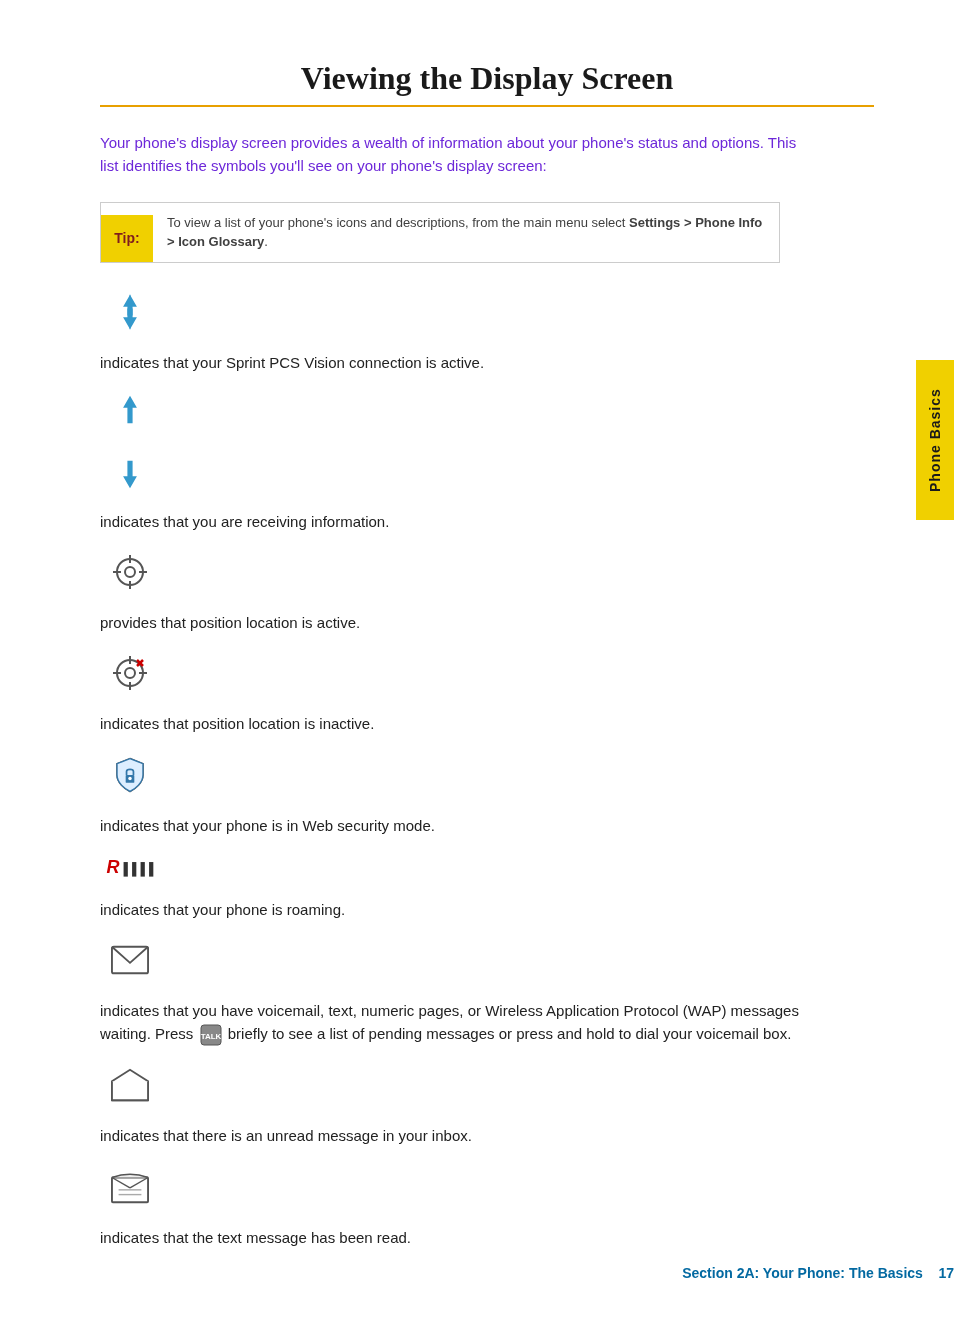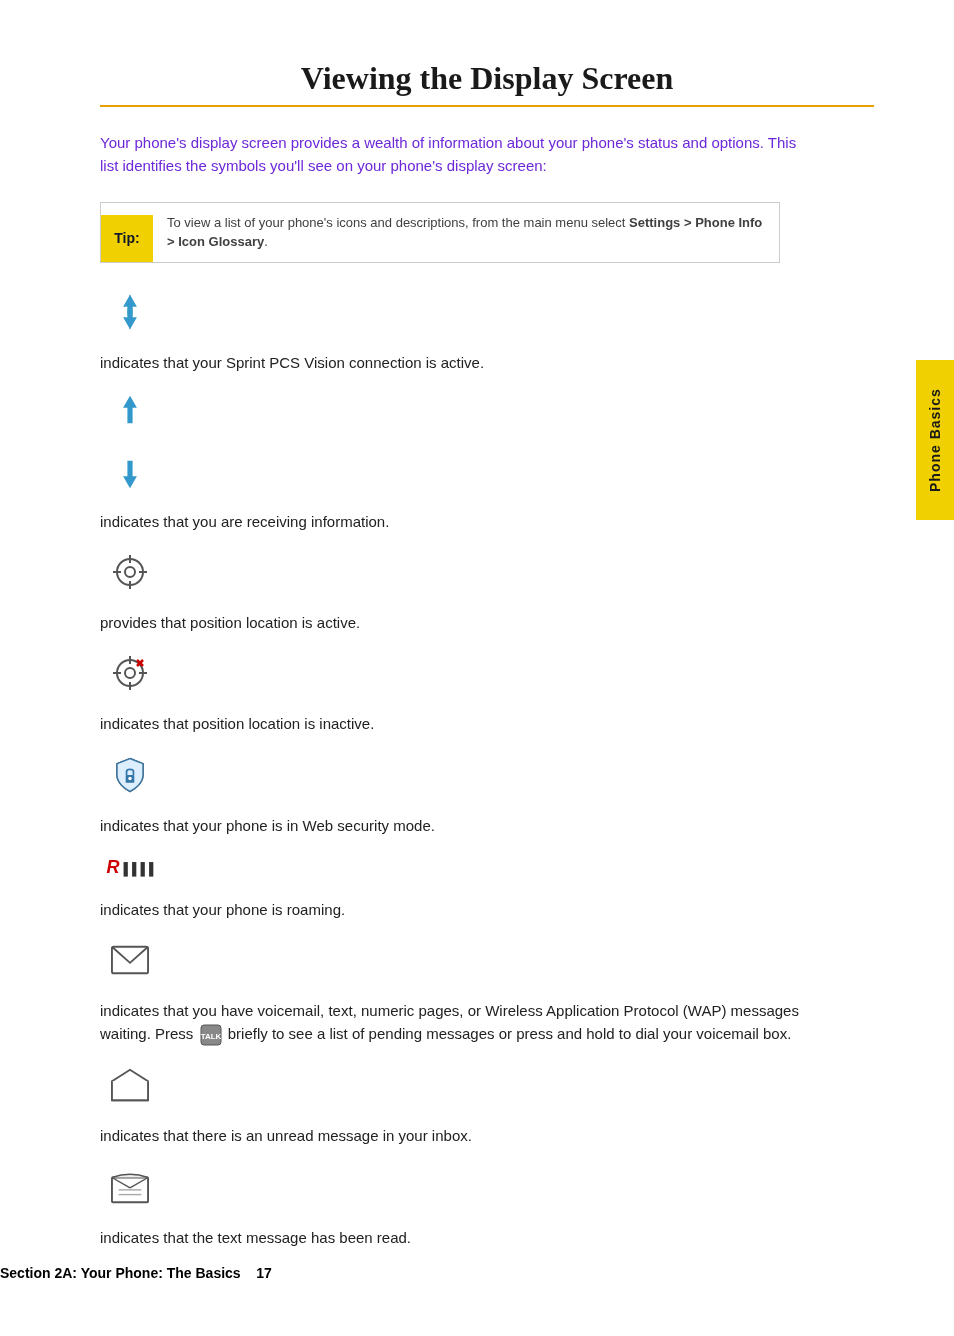--- a/index.html
+++ b/index.html
@@ -45,21 +45,21 @@
 
     .tip-box {
       display: flex;
       border: 1px solid #ccc;
       margin-bottom: 28px;
       max-width: 680px;
     }
 
     .tip-label {
       background: #f0d000;
-      color: #0f172a;
+      color: #7f1d1d;
       font-weight: bold;
       font-size: 14px;
       padding: 10px 14px;
       display: flex;
       align-items: center;
       min-width: 52px;
       justify-content: center;
       margin-top: 12px;
     }
 
@@ -161,24 +161,24 @@
       font-weight: bold;
       color: #1a1a1a;
       letter-spacing: 1px;
     }
 
     .page-footer {
       position: absolute;
       bottom: 55px;
       left: 0;
       right: 0;
-      text-align: left;
+      text-align: right;
       font-size: 14px;
       font-weight: bold;
-      color: #000000;
+      color: #0369a1;
     }
 
     .page-number {
       font-size: 14px;
       font-weight: bold;
     }
   </style>
 </head>
 <body>
 

